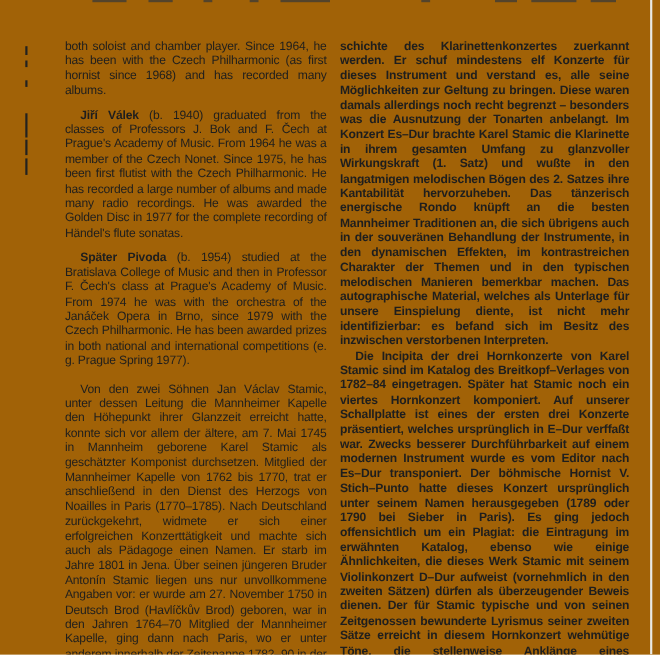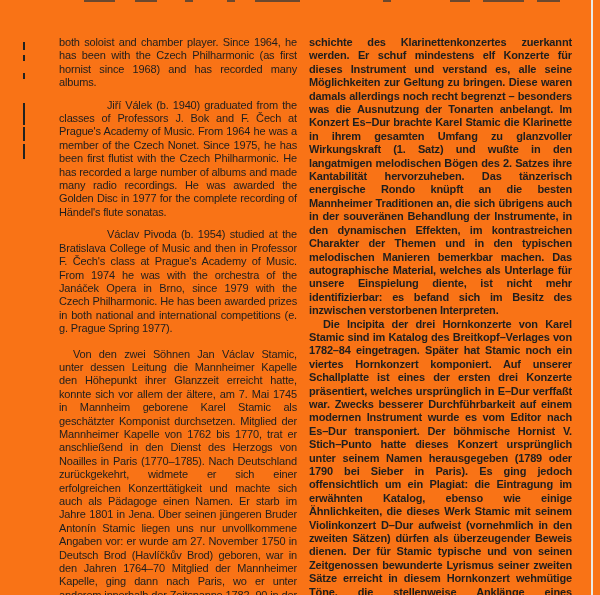--- a/index.html
+++ b/index.html
@@ -5,39 +5,39 @@
   html, body { margin: 0; padding: 0; }
   body {
     width: 600px; height: 595px;
     background: #fcfcf9;
     overflow: hidden;
     position: relative;
     font-family: "Liberation Sans", "DejaVu Sans", sans-serif;
   }
   .page {
     position: absolute; inset: 0;
-    background: #f97316;
+    background: #a16207;
   }
   .col {
     position: absolute;
     top: 36px;
     color: #1e1e1e;
     font-size: 11px;
     line-height: 13.4px;
     letter-spacing: -0.15px;
     text-align: justify;
     text-justify: inter-word;
   }
   .col-left  { left: 59px;  width: 238px; }
   .col-right { left: 309px; width: 263px; font-weight: bold; }
   .col p { margin: 0; }
   .indent { text-indent: 14px; }
   .gap    { margin-top: 9px !important; }
   .gap-lg { margin-top: 12px !important; }
-  b { font-weight: normal; margin-left: 34px; }
+  b { font-weight: bold; }
 
   
   .top-dash {
     position: absolute; top: 0; height: 2px;
     background: #3a3a38; opacity: .75;
   }
   .left-tick {
     position: absolute; left: 23px; width: 2px;
     background: #222220;
   }
@@ -69,21 +69,21 @@
   <div class="left-tick" style="top:127px; height:14px;"></div>
   <div class="left-tick" style="top:144px; height:15px;"></div>
 
   <div class="right-scan-line"></div>
 
   <div class="col col-left">
     <p>both soloist and chamber player. Since 1964, he has been with the Czech Philharmonic (as first hornist since 1968) and has recorded many albums.</p>
 
     <p class="gap indent"><b>Jiří Válek</b><span> (b. 1940) graduated from the classes of Professors J. Bok and F. Čech at Prague's Academy of Music. From 1964 he was a member of the Czech Nonet. Since 1975, he has been first flutist with the Czech Philharmonic. He has recorded a large number of albums and made many radio recordings. He was awarded the Golden Disc in 1977 for the complete recording of Händel's flute sonatas.</span></p>
 
-    <p class="gap indent"><b>Václav Pivoda</b><span> (b. 1954) studied at the Bratislava College of Music and then in Professor F. Čech's class at Prague's Academy of Music. From 1974 he was with the orchestra of the Janáček Opera in Brno, since 1979 with the Czech Philharmonic. He has been awarded prizes in both national and international competitions (e. g. Prague Spring 1977).</span></p>
+    <p class="gap indent"><b>Später Pivoda</b><span> (b. 1954) studied at the Bratislava College of Music and then in Professor F. Čech's class at Prague's Academy of Music. From 1974 he was with the orchestra of the Janáček Opera in Brno, since 1979 with the Czech Philharmonic. He has been awarded prizes in both national and international competitions (e. g. Prague Spring 1977).</span></p>
 
     <p class="gap-lg indent">Von den zwei Söhnen Jan Václav Stamic, unter dessen Leitung die Mannheimer Kapelle den Höhepunkt ihrer Glanzzeit erreicht hatte, konnte sich vor allem der ältere, am 7. Mai 1745 in Mannheim geborene Karel Stamic als geschätzter Komponist durchsetzen. Mitglied der Mannheimer Kapelle von 1762 bis 1770, trat er anschließend in den Dienst des Herzogs von Noailles in Paris (1770–1785). Nach Deutschland zurückgekehrt, widmete er sich einer erfolgreichen Konzerttätigkeit und machte sich auch als Pädagoge einen Namen. Er starb im Jahre 1801 in Jena. Über seinen jüngeren Bruder Antonín Stamic liegen uns nur unvollkommene Angaben vor: er wurde am 27. November 1750 in Deutsch Brod (Havlíčkův Brod) geboren, war in den Jahren 1764–70 Mitglied der Mannheimer Kapelle, ging dann nach Paris, wo er unter anderem innerhalb der Zeitspanne 1782–90 in der Königlichen Kapelle in Versailles musizierte. Sein Sterbedatum ist nicht belegt.</p>
 
   </div>
 
   <div class="col col-right">
     <p>schichte des Klarinettenkonzertes zuerkannt werden. Er schuf mindestens elf Konzerte für dieses Instrument und verstand es, alle seine Möglichkeiten zur Geltung zu bringen. Diese waren damals allerdings noch recht begrenzt – besonders was die Ausnutzung der Tonarten anbelangt. Im Konzert Es–Dur brachte Karel Stamic die Klarinette in ihrem gesamten Umfang zu glanzvoller Wirkungskraft (1. Satz) und wußte in den langatmigen melodischen Bögen des 2. Satzes ihre Kantabilität hervorzuheben. Das tänzerisch energische Rondo knüpft an die besten Mannheimer Traditionen an, die sich übrigens auch in der souveränen Behandlung der Instrumente, in den dynamischen Effekten, im kontrastreichen Charakter der Themen und in den typischen melodischen Manieren bemerkbar machen. Das autographische Material, welches als Unterlage für unsere Einspielung diente, ist nicht mehr identifizierbar: es befand sich im Besitz des inzwischen verstorbenen Interpreten.</p>
 
     <p class="indent">Die Incipita der drei Hornkonzerte von Karel Stamic sind im Katalog des Breitkopf–Verlages von 1782–84 eingetragen. Später hat Stamic noch ein viertes Hornkonzert komponiert. Auf unserer Schallplatte ist eines der ersten drei Konzerte präsentiert, welches ursprünglich in E–Dur verffaßt war. Zwecks besserer Durchführbarkeit auf einem modernen Instrument wurde es vom Editor nach Es–Dur transponiert. Der böhmische Hornist V. Stich–Punto hatte dieses Konzert ursprünglich unter seinem Namen herausgegeben (1789 oder 1790 bei Sieber in Paris). Es ging jedoch offensichtlich um ein Plagiat: die Eintragung im erwähnten Katalog, ebenso wie einige Ähnlichkeiten, die dieses Werk Stamic mit seinem Violinkonzert D–Dur aufweist (vornehmlich in den zweiten Sätzen) dürfen als überzeugender Beweis dienen. Der für Stamic typische und von seinen Zeitgenossen bewunderte Lyrismus seiner zweiten Sätze erreicht in diesem Hornkonzert wehmütige Töne, die stellenweise Anklänge eines Trauermarsches annehmen. Das Konzert wurde nach der Edition W. Lebermanns eingespielt (B. Schott's Söhne, Mainz 1986).</p>
   </div>

